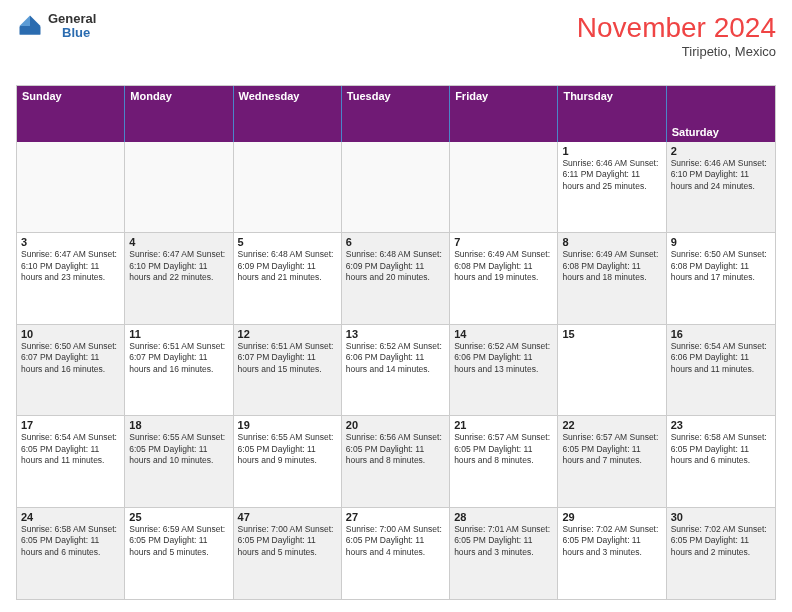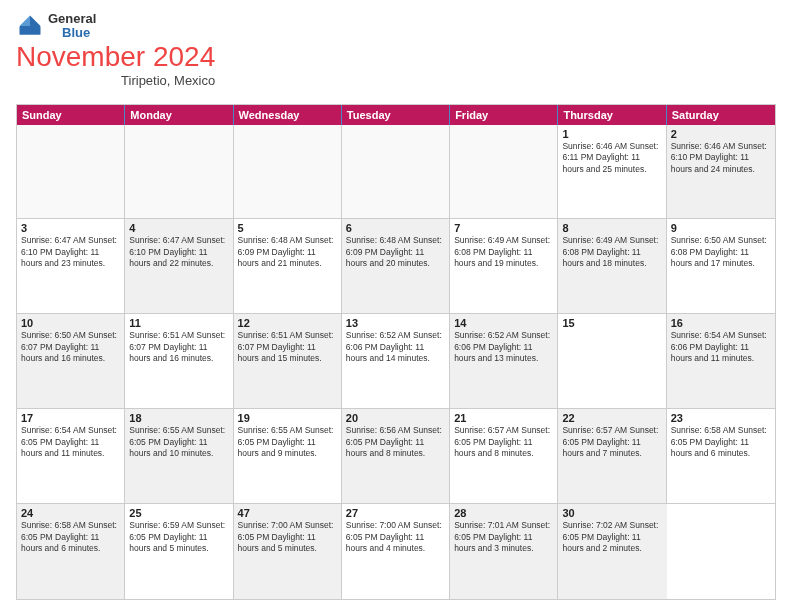--- a/index.html
+++ b/index.html
@@ -14,22 +14,21 @@
       width: 792px;
       height: 612px;
       padding: 12px 16px;
       display: flex;
       flex-direction: column;
     }
     .header {
       display: flex;
       justify-content: space-between;
       align-items: flex-start;
-      margin-bottom: 16px;
-      flex-direction: column;
+      margin-bottom: 26px;
     }
     .logo {
       display: flex;
       align-items: center;
       gap: 4px;
     }
     .logo-text {
       display: flex;
       flex-direction: column;
       font-size: 13px;
@@ -56,31 +55,31 @@
     }
     .calendar {
       flex: 1;
       display: flex;
       flex-direction: column;
       border: 1px solid #ccc;
     }
     .cal-header {
       display: grid;
       grid-template-columns: repeat(7, 1fr);
-      background: #be185d;
+      background: #701a75;
     }
     .cal-header-cell {
       color: #fff;
       font-size: 11px;
       font-weight: bold;
       padding: 4px 5px;
       text-align: left;
       border-right: 1px solid #4a86c8;
     }
-    .cal-header-cell:last-child { border-right: none; }
+    .cal-header-cell:last-child { border-right: none; margin-top: 36px; }
     .cal-body {
       flex: 1;
       display: grid;
       grid-template-rows: repeat(5, 1fr);
     }
     .cal-row {
       display: grid;
       grid-template-columns: repeat(7, 1fr);
       border-bottom: 1px solid #ccc;
     }
@@ -342,20 +341,27 @@
 Daylight: 11 hours
 and 4 minutes.</div>
           </div>
           <div class="cal-cell shaded">
             <span class="day-num">28</span>
             <div class="day-info">Sunrise: 7:01 AM
 Sunset: 6:05 PM
 Daylight: 11 hours
 and 3 minutes.</div>
           </div>
+          <div class="cal-cell">
+            <span class="day-num">29</span>
+            <div class="day-info">Sunrise: 7:02 AM
+Sunset: 6:05 PM
+Daylight: 11 hours
+and 3 minutes.</div>
+          </div>
           <div class="cal-cell shaded">
             <span class="day-num">30</span>
             <div class="day-info">Sunrise: 7:02 AM
 Sunset: 6:05 PM
 Daylight: 11 hours
 and 2 minutes.</div>
           </div>
         </div>
       </div>
   </div>

